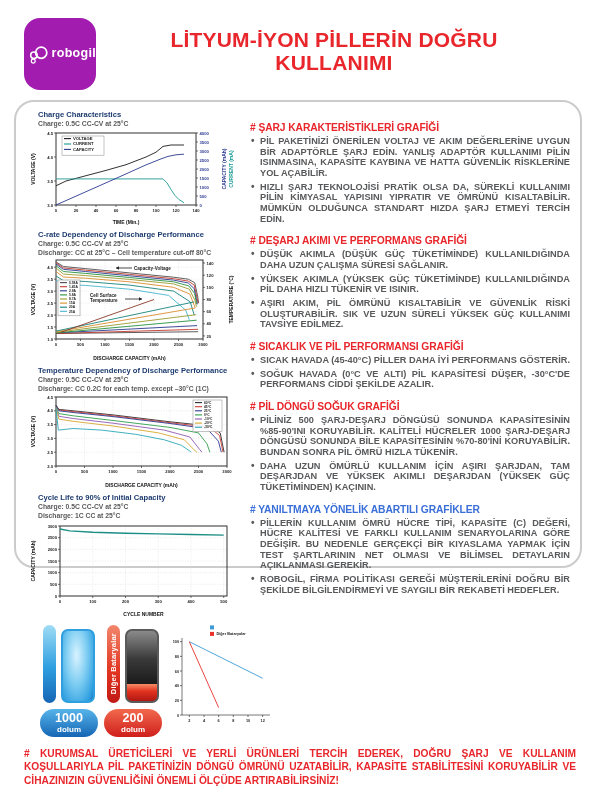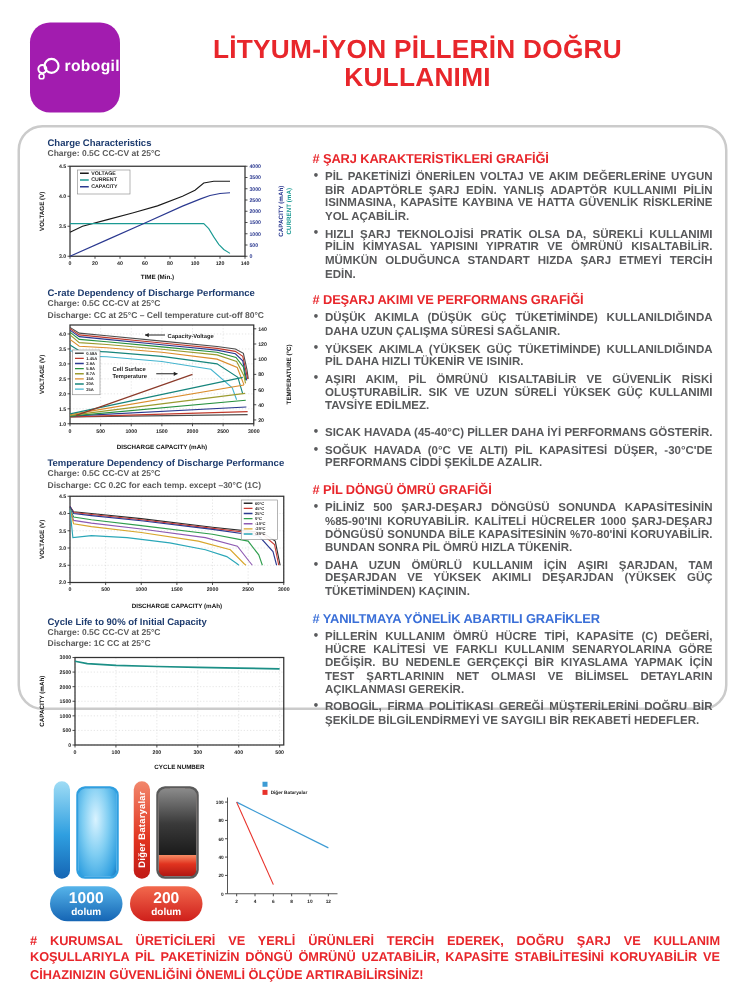--- a/index.html
+++ b/index.html
@@ -448,27 +448,28 @@
     </div>
     <div class="section">
       <h3># DEŞARJ AKIMI VE PERFORMANS GRAFİĞİ</h3>
       <ul>
           <li>DÜŞÜK AKIMLA (DÜŞÜK GÜÇ TÜKETİMİNDE) KULLANILDIĞINDA DAHA UZUN ÇALIŞMA SÜRESİ SAĞLANIR.</li>
           <li>YÜKSEK AKIMLA (YÜKSEK GÜÇ TÜKETİMİNDE) KULLANILDIĞINDA PİL DAHA HIZLI TÜKENİR VE ISINIR.</li>
           <li>AŞIRI AKIM, PİL ÖMRÜNÜ KISALTABİLİR VE GÜVENLİK RİSKİ OLUŞTURABİLİR. SIK VE UZUN SÜRELİ YÜKSEK GÜÇ KULLANIMI TAVSİYE EDİLMEZ.</li>
         </ul>
     </div>
     <div class="section">
+      <h3># SICAKLIK VE PİL PERFORMANSI GRAFİĞİ</h3>
       <ul>
           <li>SICAK HAVADA (45-40°C) PİLLER DAHA İYİ PERFORMANS GÖSTERİR.</li>
           <li>SOĞUK HAVADA (0°C VE ALTI) PİL KAPASİTESİ DÜŞER, -30°C'DE PERFORMANS CİDDİ ŞEKİLDE AZALIR.</li>
         </ul>
     </div>
     <div class="section">
-      <h3># PİL DÖNGÜ ÖMRÜ GRAFİĞİ</h3>
+      <h3># PİL DÖNGÜ SOĞUK GRAFİĞİ</h3>
       <ul>
           <li>PİLİNİZ 500 ŞARJ-DEŞARJ DÖNGÜSÜ SONUNDA KAPASİTESİNİN %85-90'INI KORUYABİLİR. KALİTELİ HÜCRELER 1000 ŞARJ-DEŞARJ DÖNGÜSÜ SONUNDA BİLE KAPASİTESİNİN %70-80'İNİ KORUYABİLİR. BUNDAN SONRA PİL ÖMRÜ HIZLA TÜKENİR.</li>
           <li>DAHA UZUN ÖMÜRLÜ KULLANIM İÇİN AŞIRI ŞARJDAN, TAM DEŞARJDAN VE YÜKSEK AKIMLI DEŞARJDAN (YÜKSEK GÜÇ TÜKETİMİNDEN) KAÇININ.</li>
         </ul>
     </div>
     <div class="section blue">
       <h3># YANILTMAYA YÖNELİK ABARTILI GRAFİKLER</h3>
       <ul>
           <li>PİLLERİN KULLANIM ÖMRÜ HÜCRE TİPİ, KAPASİTE (C) DEĞERİ, HÜCRE KALİTESİ VE FARKLI KULLANIM SENARYOLARINA GÖRE DEĞİŞİR. BU NEDENLE GERÇEKÇİ BİR KIYASLAMA YAPMAK İÇİN TEST ŞARTLARININ NET OLMASI VE BİLİMSEL DETAYLARIN AÇIKLANMASI GEREKİR.</li>
           <li>ROBOGİL, FİRMA POLİTİKASI GEREĞİ MÜŞTERİLERİNİ DOĞRU BİR ŞEKİLDE BİLGİLENDİRMEYİ VE SAYGILI BİR REKABETİ HEDEFLER.</li>

